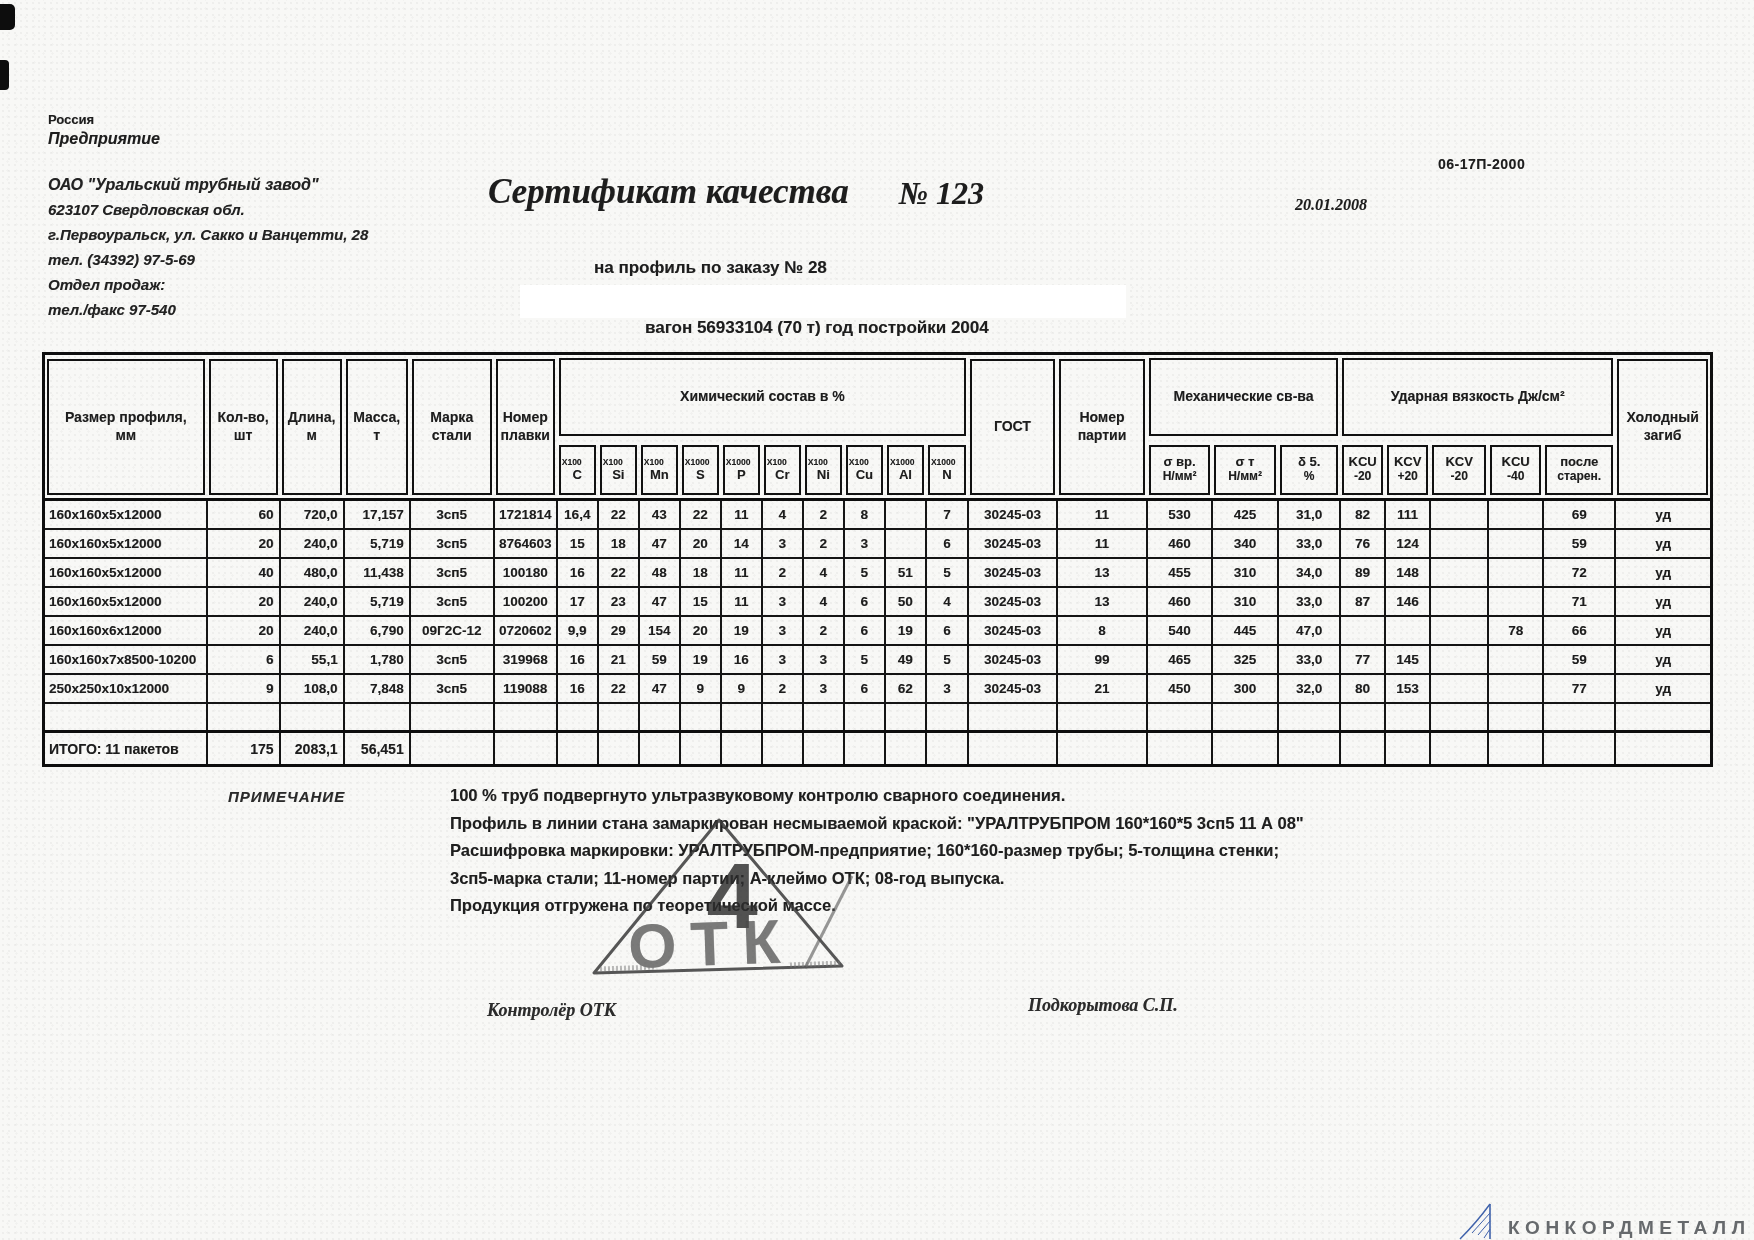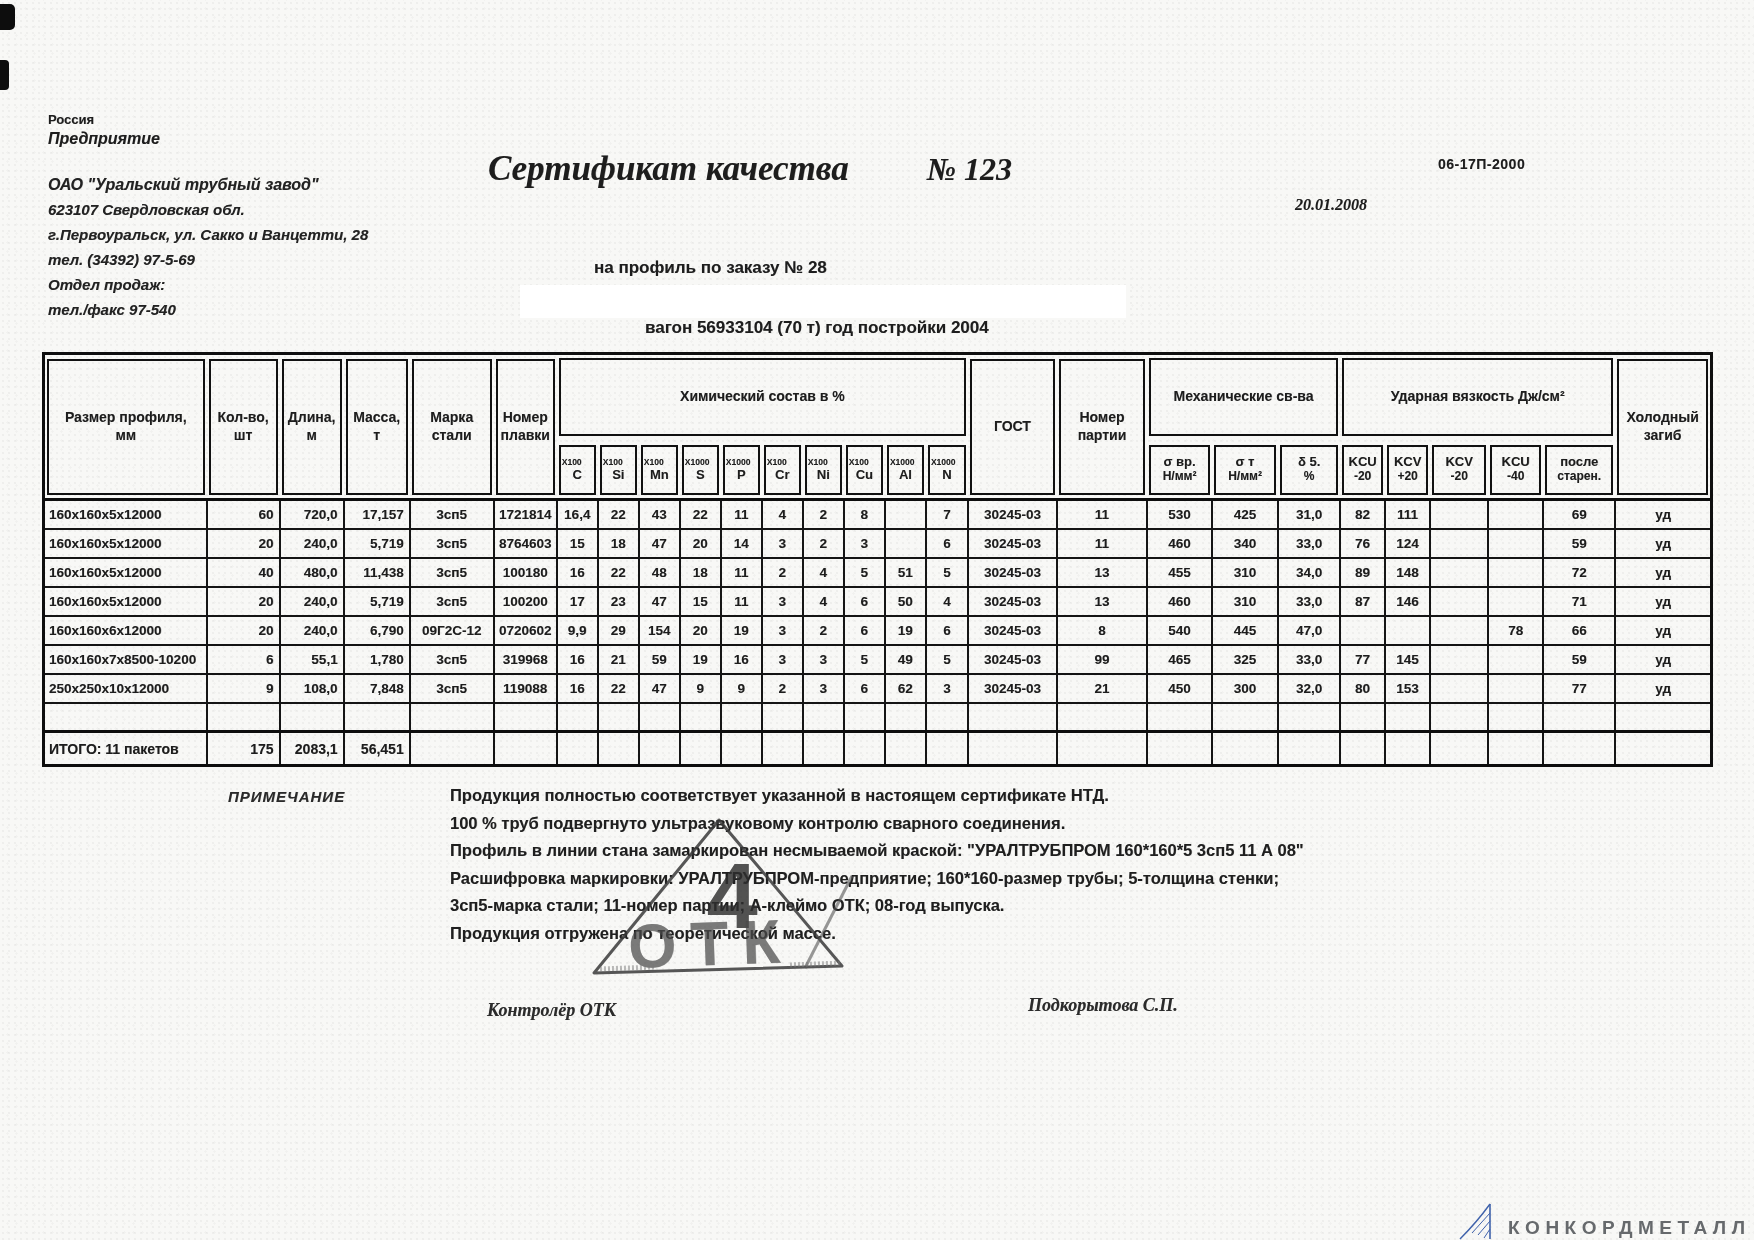--- a/index.html
+++ b/index.html
@@ -17,23 +17,23 @@
   }
   .abs{position:absolute;}
   
   .supplier{left:48px;top:112px;}
   .sup-country{font-weight:700;font-size:13px;}
   .sup-label{font-style:italic;font-weight:700;font-size:16px;margin-top:3px;}
   .sup-lines{margin-top:24px;}
   .sup-line{font-style:italic;font-weight:700;font-size:15px;line-height:25px;color:#222;}
   .sup-name{font-size:16px;}
   
-  .title-row{left:488px;top:149px;display:flex;gap:50px;align-items:center;}
+  .title-row{left:488px;top:172px;display:flex;gap:50px;align-items:flex-end;}
   .t-main{font-family:"Liberation Serif", serif;font-style:italic;font-weight:700;font-size:35px;}
-  .t-num{font-family:"Liberation Serif", serif;font-style:italic;font-weight:700;font-size:32px;margin-left:28px;}
+  .t-num{font-family:"Liberation Serif", serif;font-style:italic;font-weight:700;font-size:32px;}
   .subtitle{left:594px;top:258px;font-size:17px;font-weight:700;}
   .redaction{left:520px;top:285px;width:606px;height:33px;background:#ffffff;}
   .wagon{left:645px;top:318px;font-size:17px;font-weight:700;}
   .form-code{left:1438px;top:156px;font-size:14px;font-weight:700;letter-spacing:0.5px;}
   .cert-date{left:1295px;top:196px;font-family:"Liberation Serif", serif;font-style:italic;font-weight:700;font-size:16px;}
   
   .cert-table{position:absolute;left:42px;top:352px;width:1671px;border-collapse:collapse;table-layout:fixed;}
   .cert-table{border:3px solid #0e0e0e;}
   thead{border-bottom:3px solid #0e0e0e;}
   thead th{border:none;padding:3px 2px;font-weight:700;}
@@ -550,21 +550,20 @@
           <td class="ar"></td>
           <td class="ar"></td>
           <td class="ar"></td>
           <td class="ar"></td>
         </tr>
       </tbody>
   </table>
 
   <div class="abs notes-label">ПРИМЕЧАНИЕ</div>
   <div class="abs notes">
-      <div class="note-line">Продукция полностью соответствует указанной в настоящем сертификате НТД.</div>
       <div class="note-line">100 % труб подвергнуто ультразвуковому контролю сварного соединения.</div>
       <div class="note-line">Профиль в линии стана замаркирован несмываемой краской: "УРАЛТРУБПРОМ 160*160*5 3сп5 11 А 08"</div>
       <div class="note-line">Расшифровка маркировки: УРАЛТРУБПРОМ-предприятие; 160*160-размер трубы; 5-толщина стенки;</div>
       <div class="note-line">3сп5-марка стали; 11-номер партии; А-клеймо ОТК; 08-год выпуска.</div>
       <div class="note-line">Продукция отгружена по теоретической массе.</div>
     </div>
 
   <div class="abs sig-left">Контролёр ОТК</div>
   <div class="abs sig-right">Подкорытова С.П.</div>
 

